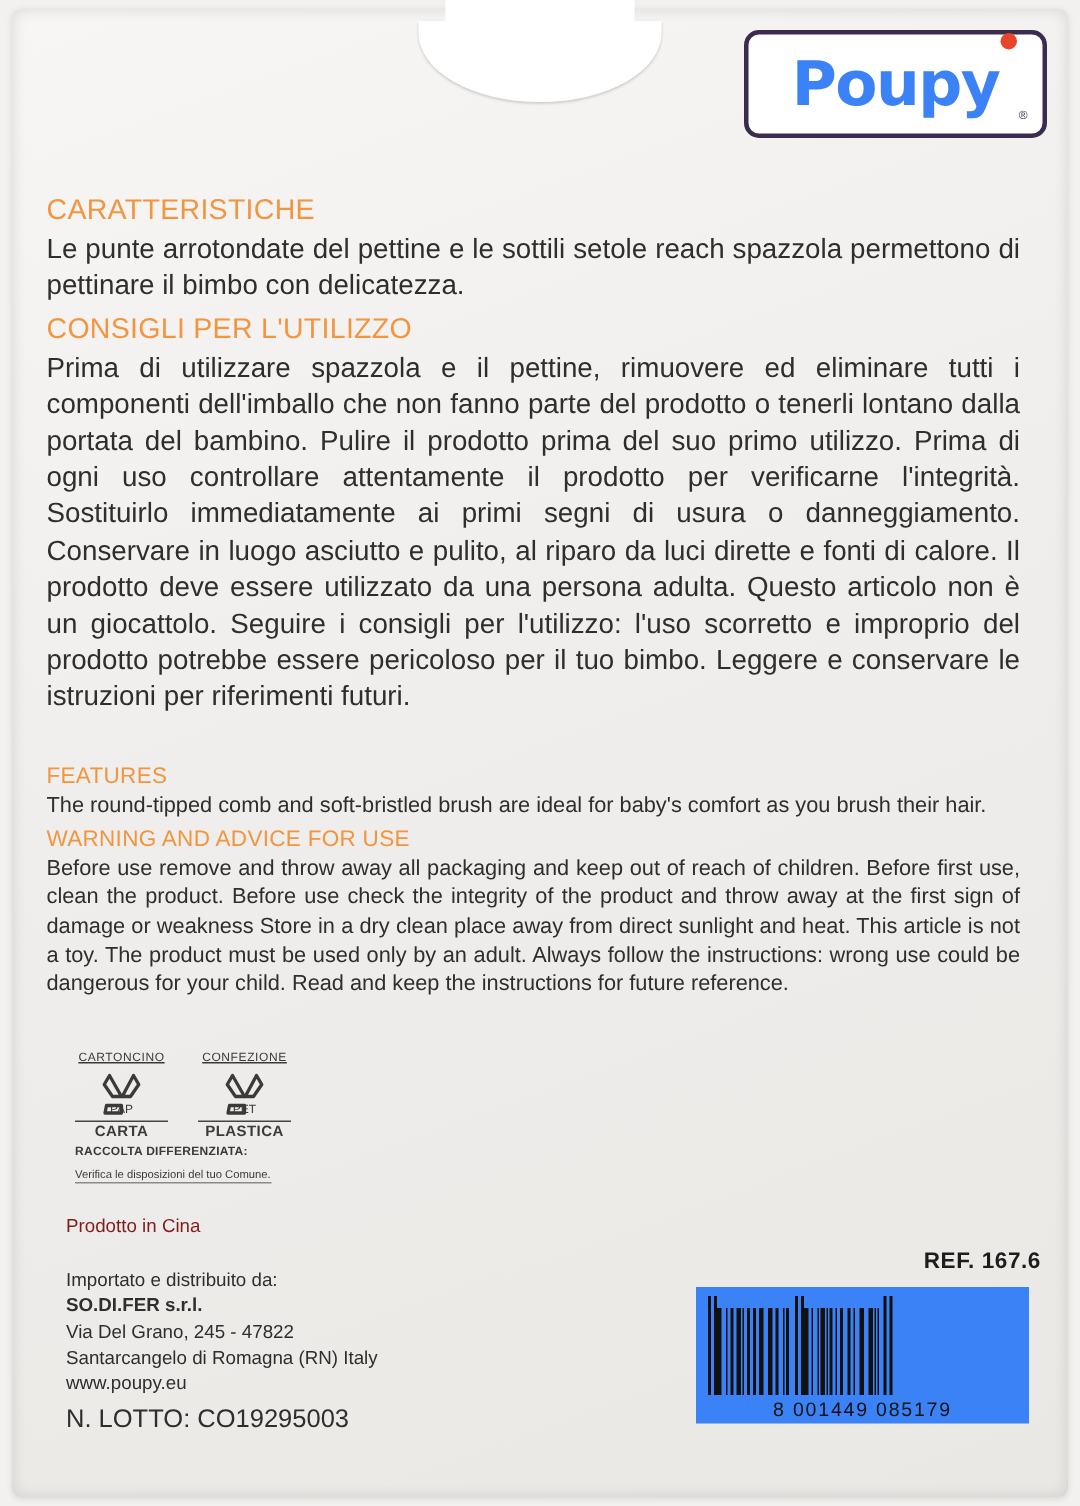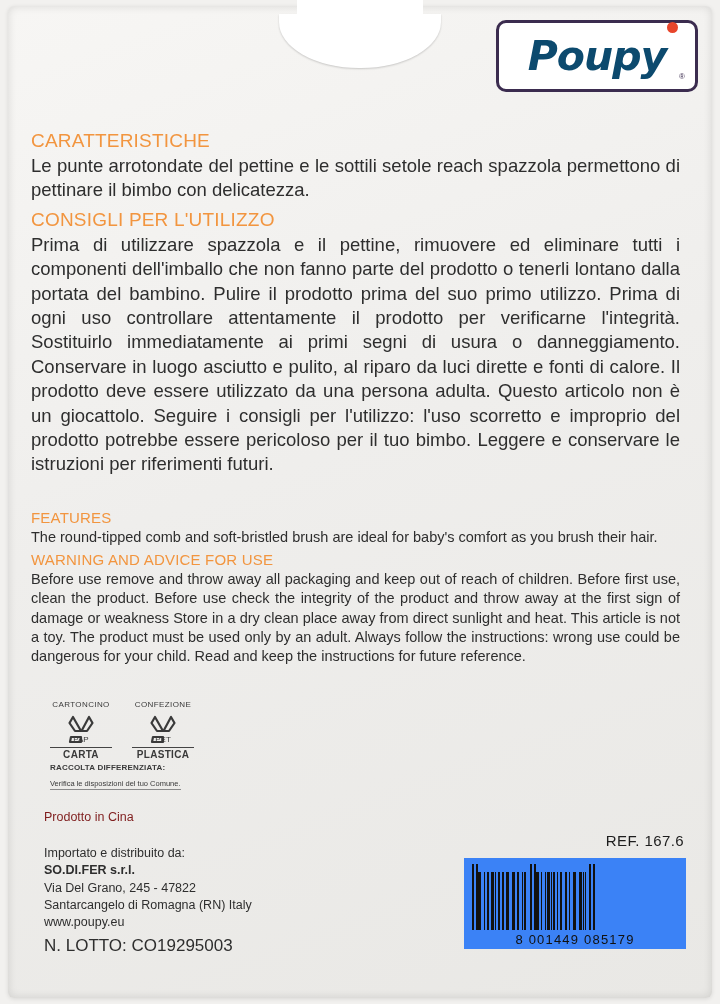--- a/index.html
+++ b/index.html
@@ -64,24 +64,23 @@
     border: 3px solid #3b2c4f;
     border-radius: 10px;
     display: flex;
     align-items: center;
     justify-content: center;
   }
   .logo-text {
     position: relative;
     font-family: "DejaVu Sans", sans-serif;
     font-weight: bold;
-    font-style: italic;
     font-size: 41px;
     letter-spacing: -1px;
-    color: #0c4a6e;
+    color: #3b82f6;
     line-height: 1;
   }
   .logo-dot {
     position: absolute;
     right: 17px;
     top: -1px;
     width: 11px;
     height: 11px;
     background: #e8452b;
     border-radius: 50%;
@@ -136,21 +135,21 @@
     color: #3a3a3a;
   }
   .recycle-labels {
     display: flex;
     gap: 20px;
     font-size: 8px;
     letter-spacing: 0.4px;
     margin-left: 6px;
     margin-bottom: 2px;
   }
-  .recycle-labels span { width: 62px; text-align: center; }
+  .recycle-labels span { width: 62px; text-align: center; text-decoration: underline; }
   .recycle-icons {
     display: flex;
     gap: 20px;
     margin-left: 6px;
   }
   .rec-item { width: 62px; text-align: center; }
   .rec-tri {
     width: 40px;
     height: 36px;
     margin: 0 auto;
@@ -205,24 +204,24 @@
   .lotto {
     position: absolute;
     left: 44px;
     top: 936px;
     font-size: 17px;
     color: #2e2e2e;
   }
 
   .ref {
     position: absolute;
-    right: 36px;
+    right: 26px;
     top: 832px;
     font-size: 15px;
-    font-weight: normal;
+    font-weight: bold;
     color: #1d1d1d;
     letter-spacing: 0.4px;
   }
   .barcode-wrap {
     position: absolute;
     right: 34px;
     top: 858px;
     width: 222px;
     background: #3b82f6;
     padding: 6px 8px 2px 8px;

